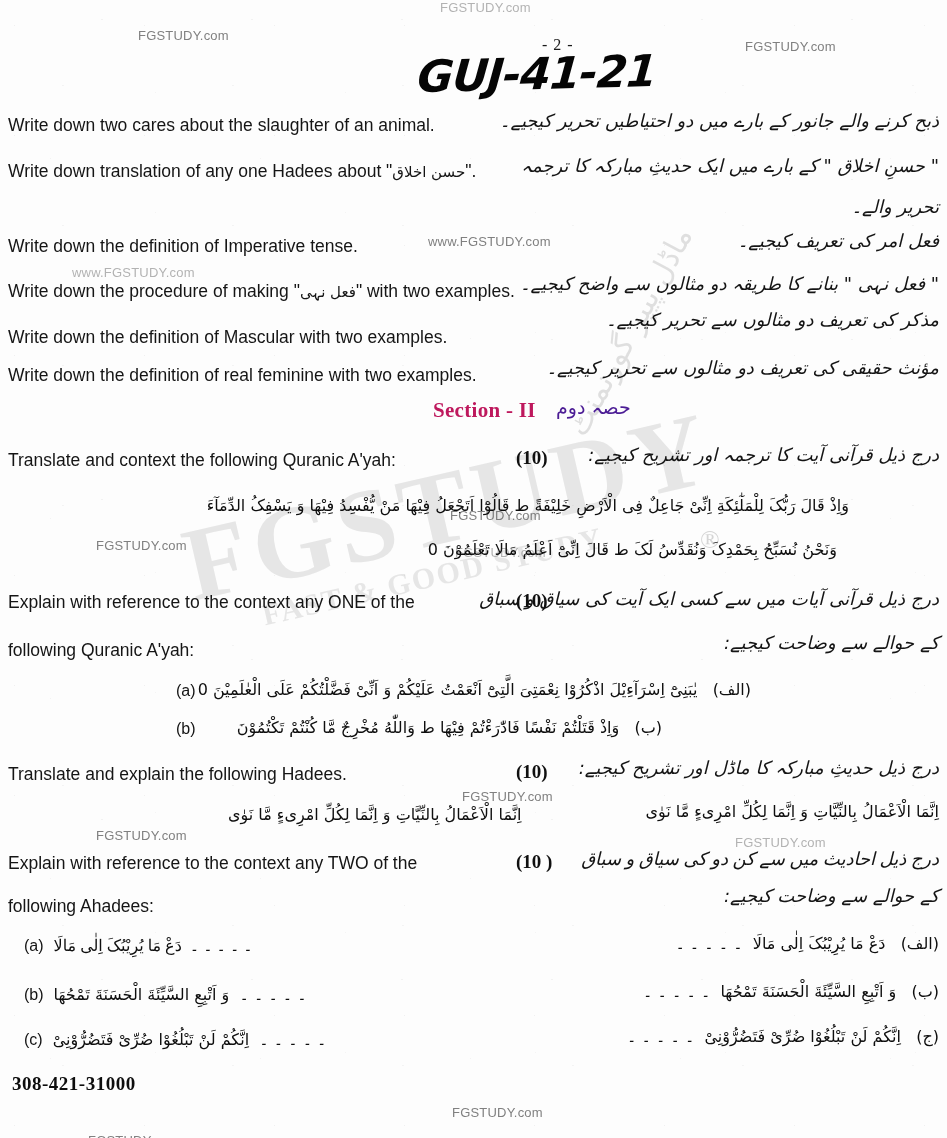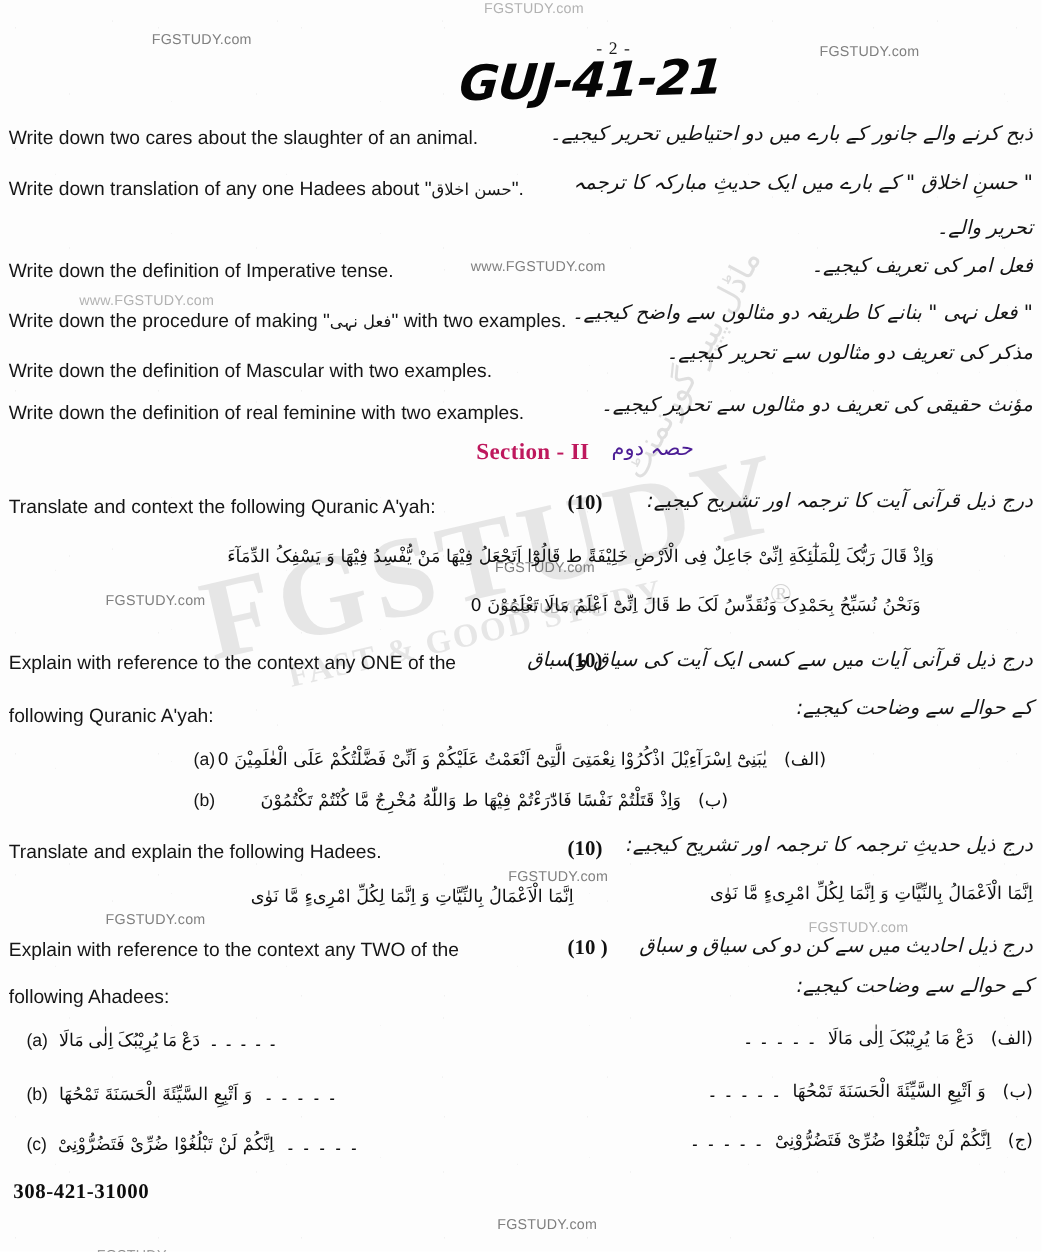--- a/index.html
+++ b/index.html
@@ -292,21 +292,21 @@
         <div class="q-ur hand" style="top: 588px;">درج ذیل قرآنی آیات میں سے کسی ایک آیت کی سیاق و سباق</div>
         <div class="q-ur hand" style="top: 632px;">کے حوالے سے وضاحت کیجیے:</div>
         <div class="marks" style="left: 516px; top: 590px;">(10)</div>
         <div class="arabic ayah" style="top: 680px; right: 196px;">(الف)&nbsp;&nbsp; یٰبَنِیْٓ اِسْرَآءِیْلَ اذْکُرُوْا نِعْمَتِیَ الَّتِیْٓ اَنْعَمْتُ عَلَیْکُمْ وَ اَنِّیْ فَضَّلْتُکُمْ عَلَی الْعٰلَمِیْنَ 0</div>
         <div class="item-label-en" style="left: 176px; top: 682px;">(a)</div>
         <div class="arabic ayah" style="top: 718px; right: 285px;">(ب)&nbsp;&nbsp; وَاِذْ قَتَلْتُمْ نَفْسًا فَادّٰرَءْتُمْ فِیْهَا ط وَاللّٰهُ مُخْرِجٌ مَّا کُنْتُمْ تَکْتُمُوْنَ</div>
         <div class="item-label-en" style="left: 176px; top: 720px;">(b)</div>
       </div>
       <div class="qrow">
         <div class="q-en" style="top: 764px;">Translate and explain the following Hadees.</div>
-        <div class="q-ur hand" style="top: 757px;">درج ذیل حدیثِ ترجمہ کا ترجمہ اور تشریح کیجیے:</div>
+        <div class="q-ur hand" style="top: 757px;">درج ذیل حدیثِ مبارکہ کا ماڈل اور تشریح کیجیے:</div>
         <div class="marks" style="left: 516px; top: 761px;">(10)</div>
         <div class="arabic ayah" style="top: 802px; right: 8px;">اِنَّمَا الْاَعْمَالُ بِالنِّیَّاتِ وَ اِنَّمَا لِکُلِّ امْرِیءٍ مَّا نَوٰی</div>
         <div class="arabic ayah" style="top: 805px; left: 228px;">اِنَّمَا الْاَعْمَالُ بِالنِّیَّاتِ وَ اِنَّمَا لِکُلِّ امْرِیءٍ مَّا نَوٰی</div>
       </div>
       <div class="qrow">
         <div class="q-en" style="top: 853px;">Explain with reference to the context any TWO of the</div>
         <div class="q-en" style="top: 896px;">following Ahadees:</div>
         <div class="q-ur hand" style="top: 848px; font-family: Liberation Serif, serif;">درج ذیل احادیث میں سے کن دو کی سیاق و سباق</div>
         <div class="q-ur hand" style="top: 885px;">کے حوالے سے وضاحت کیجیے:</div>
         <div class="marks" style="left: 516px; top: 851px;">(10 )</div>

